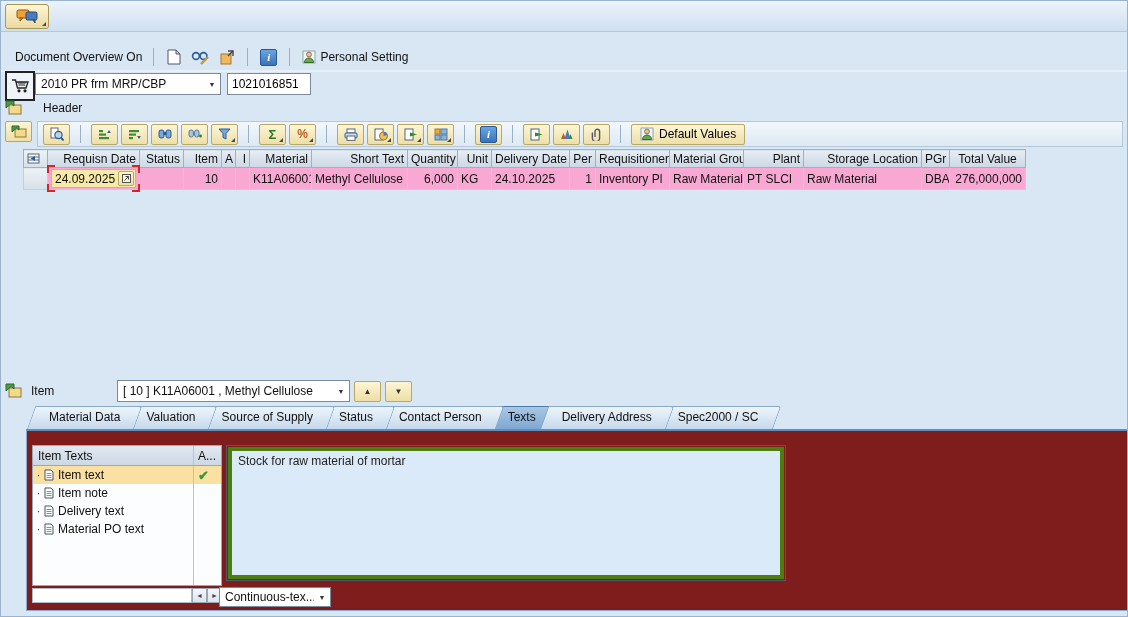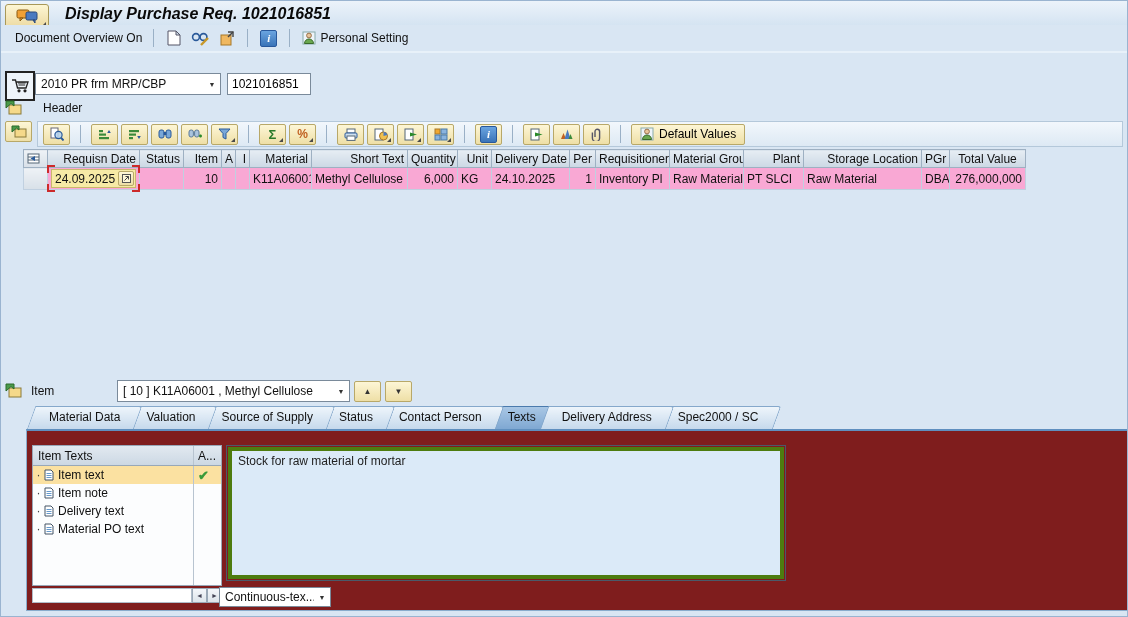--- a/index.html
+++ b/index.html
@@ -12,21 +12,21 @@
   .titlebar{position:absolute;left:0;top:0;right:0;height:30px;
             background:linear-gradient(#ecf3fa,#cfe0f0);border-bottom:1px solid #b2c9de;}
   .menu-btn{position:absolute;left:4px;top:3px;width:42px;height:23px;
             background:linear-gradient(#fdf6d4,#ecd9a0);border:1px solid #a89858;border-radius:3px;
             display:flex;align-items:center;justify-content:center;cursor:pointer;}
   .btn-corner{position:absolute;right:2px;bottom:2px;width:0;height:0;
               border-left:4px solid transparent;border-bottom:4px solid #4a4a4a;}
   .window-title{position:absolute;left:64px;top:4px;font-size:16px;font-weight:bold;font-style:italic;color:#0a0a0a;}
 
   
-  .menubar{position:absolute;left:0;top:24px;right:0;height:28px;background:#d9e6f3;
+  .menubar{position:absolute;left:0;top:43px;right:0;height:28px;background:#d9e6f3;
            display:flex;align-items:center;padding-left:10px;border-bottom:2px solid #e8f1f9;box-sizing:border-box;}
   .mb-text{cursor:pointer;padding:2px 4px;}
   .vsep{width:1px;height:18px;background:#9ab0c6;margin:0 7px;}
   .flat-btn{background:none;border:1px solid transparent;padding:2px 4px;cursor:pointer;
             display:flex;align-items:center;gap:4px;font:inherit;color:inherit;}
   .info-badge{width:15px;height:15px;border-radius:2px;border:1px solid #28589c;
               background:linear-gradient(#6aa4e0,#3a74b8);color:#fff;font-weight:bold;
               font-family:"Liberation Serif",serif;font-style:italic;
               display:flex;align-items:center;justify-content:center;font-size:11px;}
 
@@ -137,21 +137,20 @@
   <div class="titlebar">
     <div class="menu-btn">
       <svg width="22" height="15">
         <rect x="1" y="1" width="12" height="8" rx="1.5" fill="#f0a035" stroke="#8a5a10"></rect>
         <path d="M4 9 l0 3 l3 -3 z" fill="#f0a035" stroke="#8a5a10"></path>
         <rect x="10" y="3" width="11" height="8" rx="1.5" fill="#4a7ac0" stroke="#2a4878"></rect>
         <path d="M17 11 l2 3 l0 -3 z" fill="#4a7ac0" stroke="#2a4878"></path>
       </svg>
       <span class="btn-corner"></span>
     </div>
-    <div class="window-title">Display Purchase Req. 1021016851</div>
   </div>
 
   <div class="menubar">
     <span class="mb-text">Document Overview On</span>
     <span class="vsep"></span>
     <button class="flat-btn">
       <svg width="15" height="16">
         <path d="M2 1 h8 l4 4 v10 h-12 z" fill="#fff" stroke="#556"></path>
         <path d="M10 1 l4 4 h-4 z" fill="#cfdce8" stroke="#556"></path>
       </svg>

